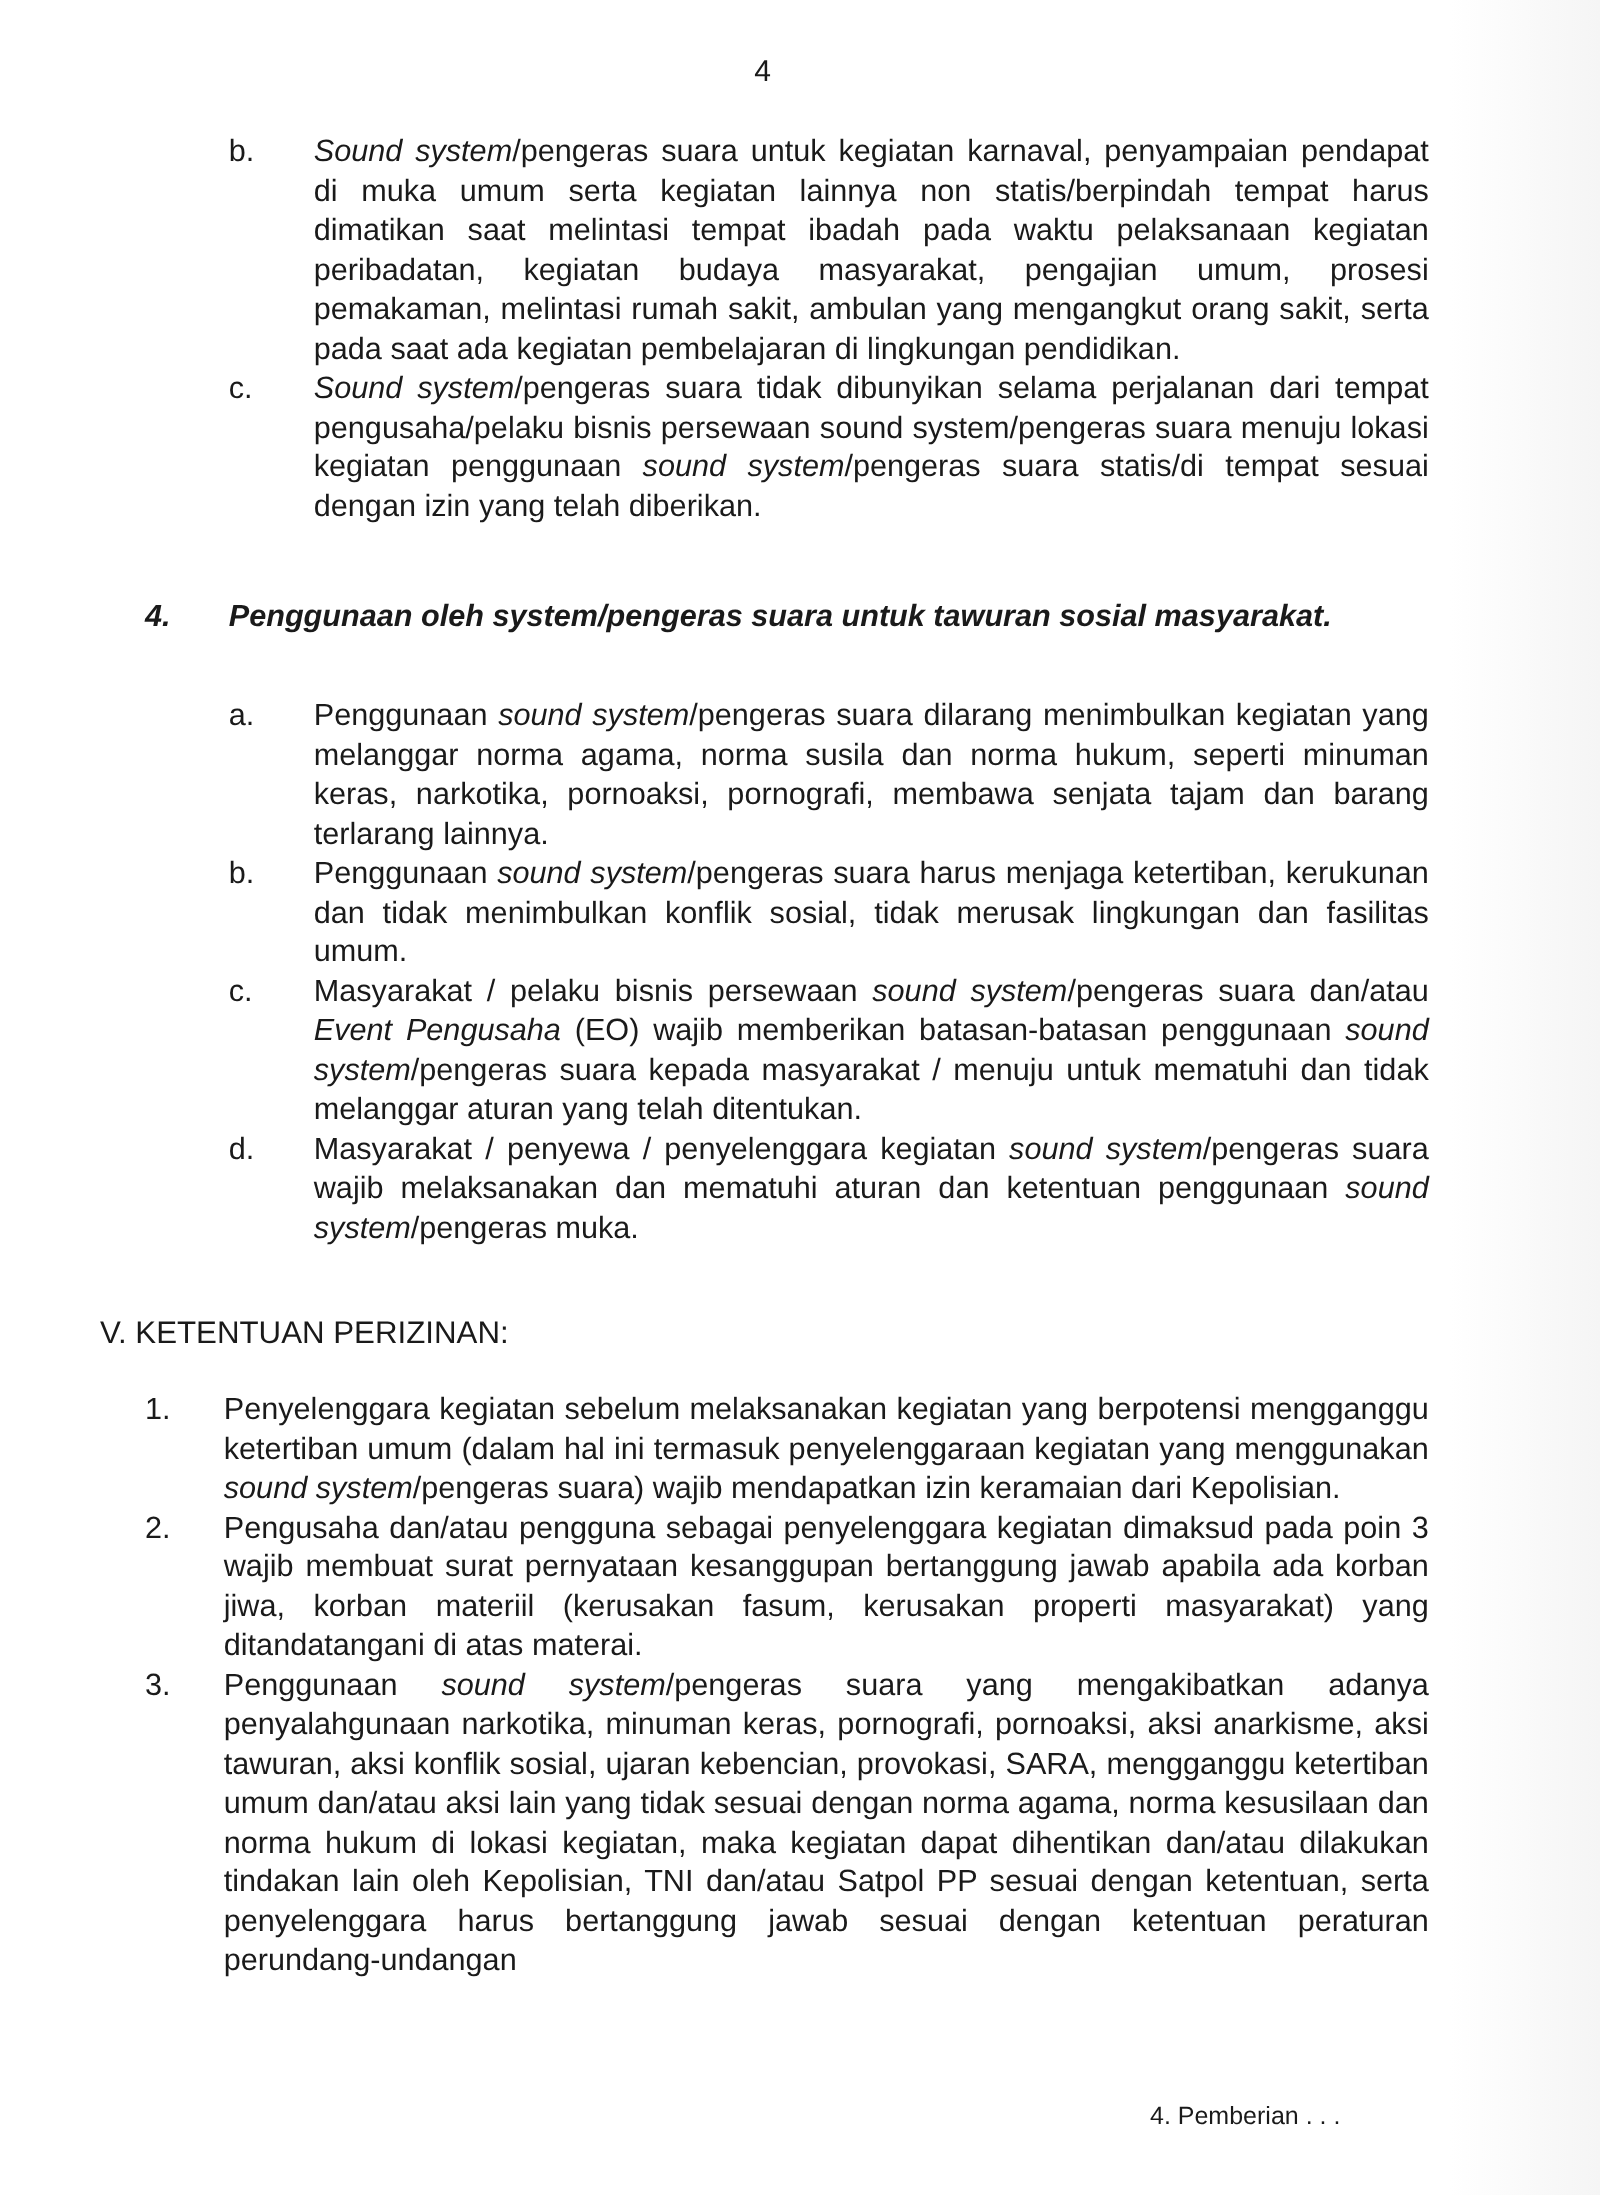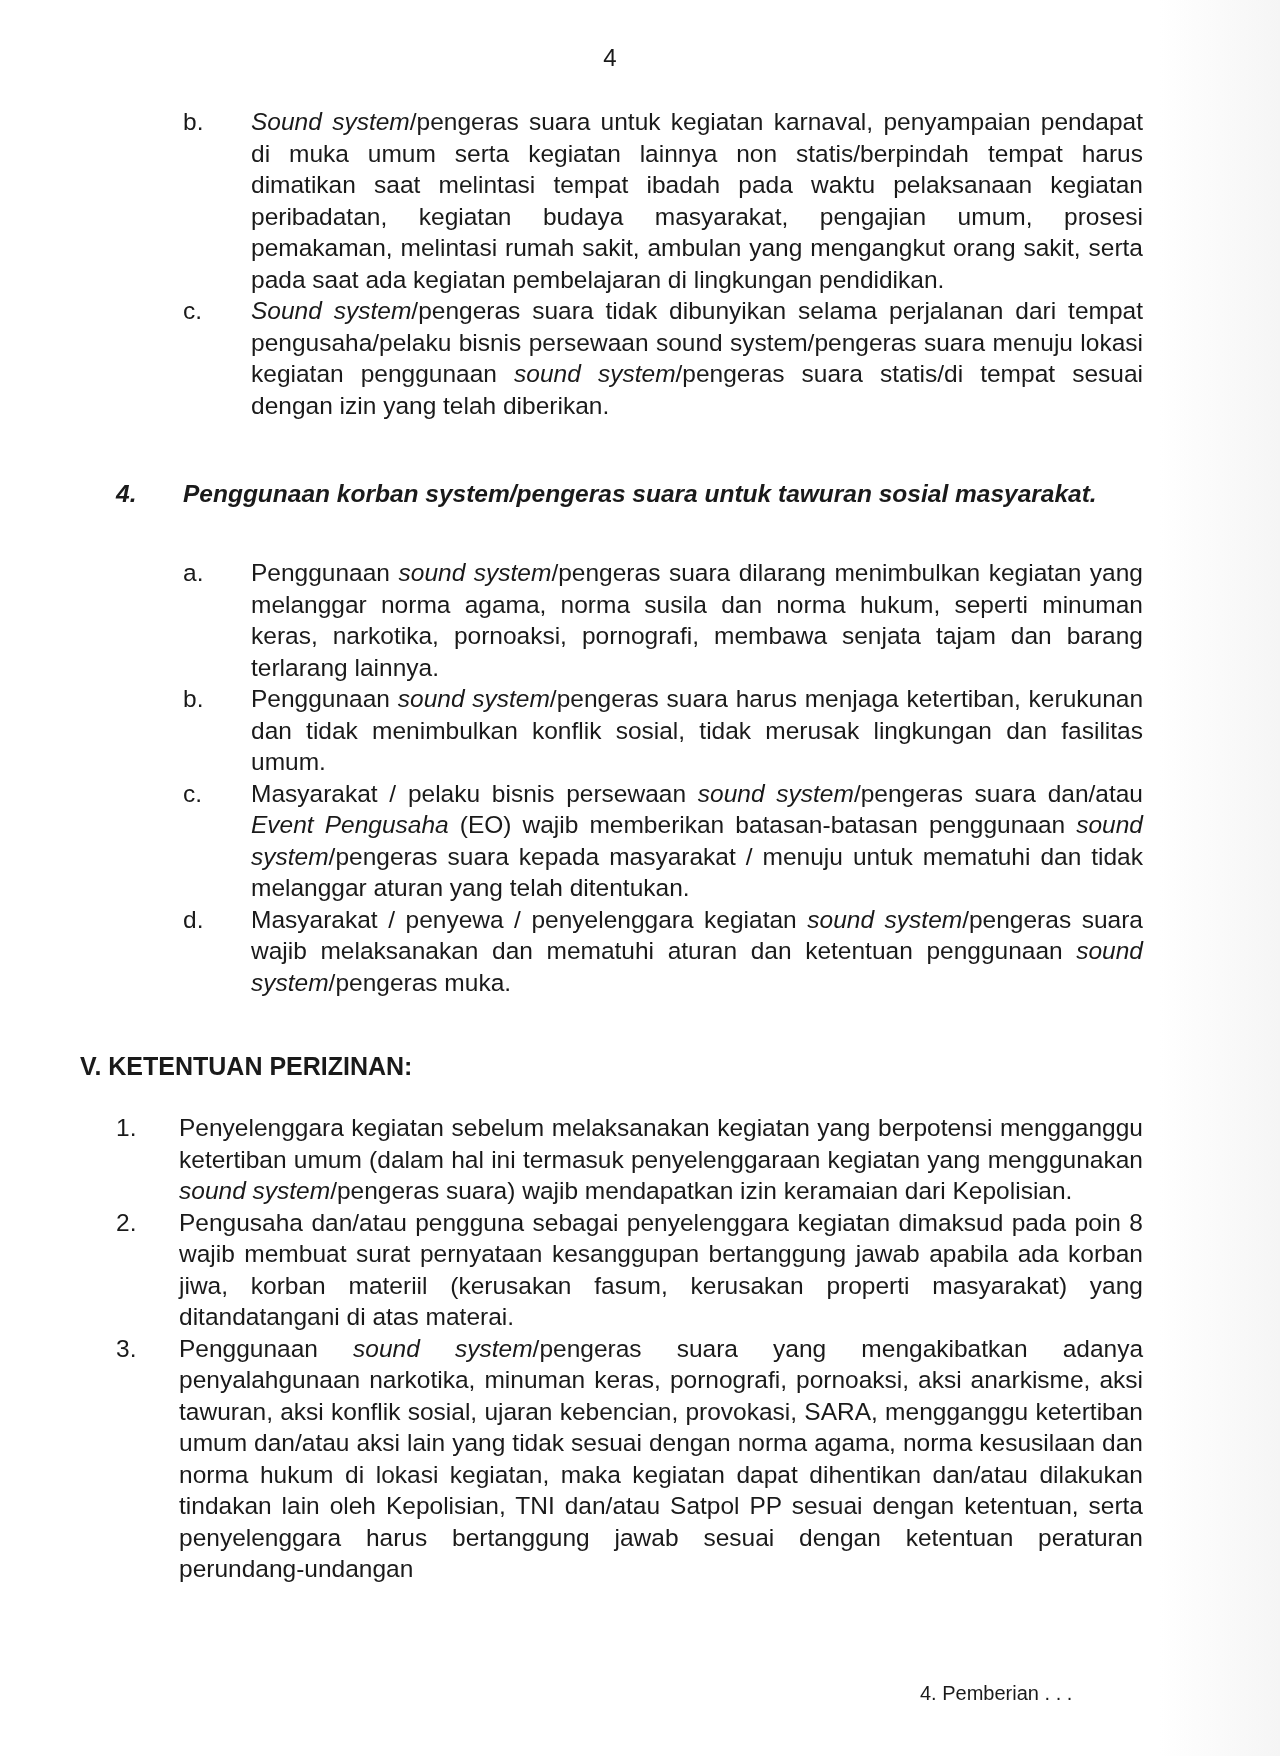--- a/index.html
+++ b/index.html
@@ -5,21 +5,21 @@
   html, body { margin:0; padding:0; background:#ffffff; }
   body { width:1280px; height:1756px; position:relative; overflow:hidden;
          font-family:"Liberation Sans", sans-serif; color:#1a1a1a; }
   .page-number { position:absolute; left:0; width:1220px; top:44px; text-align:center; font-size:24px; }
   .block { position:absolute; font-size:24.5px; line-height:31.5px; }
   .item { position:relative; }
   .marker { position:absolute; }
   .body-text { text-align:justify; text-align-last:left; }
   i { font-style:italic; }
   .heading4 { font-weight:bold; font-style:italic; }
-  .section-heading { position:absolute; left:80px; top:1052px; font-size:25px; font-weight:bold; }
+  .section-heading { position:absolute; left:80px; top:1052px; font-size:25px; font-weight:normal; }
   .footer-next { position:absolute; left:920px; top:1682px; font-size:20px; }
   .edge { position:absolute; right:0; top:0; width:120px; height:1756px;
           background:linear-gradient(to right, rgba(255,255,255,0), rgba(245,245,245,1)); }
 </style>
 </head>
 <body>
 
 <div class="edge"></div>
 
 <div class="page-number">4</div>
@@ -31,21 +31,21 @@
   </div>
   <div class="item" style="padding-left:68px;">
     <span class="marker" style="left:0;">c.</span>
     <div class="body-text rich"><i>Sound system</i><span>/pengeras suara tidak dibunyikan selama perjalanan dari tempat pengusaha/pelaku bisnis persewaan sound system/pengeras suara menuju lokasi kegiatan penggunaan </span><i>sound system</i><span>/pengeras suara statis/di tempat sesuai dengan izin yang telah diberikan.</span></div>
   </div>
 </div>
 
 <div class="block" style="left:116px; top:478px; width:1027px;">
   <div class="item heading4" style="padding-left:67px;">
     <span class="marker" style="left:0;">4.</span>
-    <div class="body-text rich"><i>Penggunaan </i><span>korban system/pengeras suara </span><i>untuk tawuran sosial masyarakat.</i></div>
+    <div class="body-text rich"><i>Penggunaan </i><span>oleh system/pengeras suara </span><i>untuk tawuran sosial masyarakat.</i></div>
   </div>
 </div>
 
 <div class="block" style="left:183px; top:557px; width:960px;">
   <div class="item" style="padding-left:68px;">
     <span class="marker" style="left:0;">a.</span>
     <div class="body-text rich"><span>Penggunaan </span><i>sound system</i><span>/pengeras suara dilarang menimbulkan kegiatan yang melanggar norma agama, norma susila dan norma hukum, seperti minuman keras, narkotika, pornoaksi, pornografi, membawa senjata tajam dan barang terlarang lainnya.</span></div>
   </div>
   <div class="item" style="padding-left:68px;">
     <span class="marker" style="left:0;">b.</span>
@@ -63,21 +63,21 @@
 
 <div class="section-heading">V. KETENTUAN PERIZINAN:</div>
 
 <div class="block" style="left:116px; top:1112px; width:1027px;">
   <div class="item" style="padding-left:63px;">
     <span class="marker" style="left:0;">1.</span>
     <div class="body-text rich"><span>Penyelenggara kegiatan sebelum melaksanakan kegiatan yang berpotensi mengganggu ketertiban umum (dalam hal ini termasuk penyelenggaraan kegiatan yang menggunakan </span><i>sound system</i><span>/pengeras suara) wajib mendapatkan izin keramaian dari Kepolisian.</span></div>
   </div>
   <div class="item" style="padding-left:63px;">
     <span class="marker" style="left:0;">2.</span>
-    <div class="body-text rich"><span>Pengusaha dan/atau pengguna sebagai penyelenggara kegiatan dimaksud pada poin 8 wajib membuat surat pernyataan kesanggupan bertanggung jawab apabila ada korban jiwa, korban materiil (kerusakan fasum, kerusakan properti masyarakat) yang ditandatangani di atas materai.</span></div>
+    <div class="body-text rich"><span>Pengusaha dan/atau pengguna sebagai penyelenggara kegiatan dimaksud pada poin 3 wajib membuat surat pernyataan kesanggupan bertanggung jawab apabila ada korban jiwa, korban materiil (kerusakan fasum, kerusakan properti masyarakat) yang ditandatangani di atas materai.</span></div>
   </div>
   <div class="item" style="padding-left:63px;">
     <span class="marker" style="left:0;">3.</span>
     <div class="body-text rich"><span>Penggunaan </span><i>sound system</i><span>/pengeras suara yang mengakibatkan adanya penyalahgunaan narkotika, minuman keras, pornografi, pornoaksi, aksi anarkisme, aksi tawuran, aksi konflik sosial, ujaran kebencian, provokasi, SARA, mengganggu ketertiban umum dan/atau aksi lain yang tidak sesuai dengan norma agama, norma kesusilaan dan norma hukum di lokasi kegiatan, maka kegiatan dapat dihentikan dan/atau dilakukan tindakan lain oleh Kepolisian, TNI dan/atau Satpol PP sesuai dengan ketentuan, serta penyelenggara harus bertanggung jawab sesuai dengan ketentuan peraturan perundang-undangan</span></div>
   </div>
 </div>
 
 <div class="footer-next">4. Pemberian . . .</div>
 
 </body></html>

